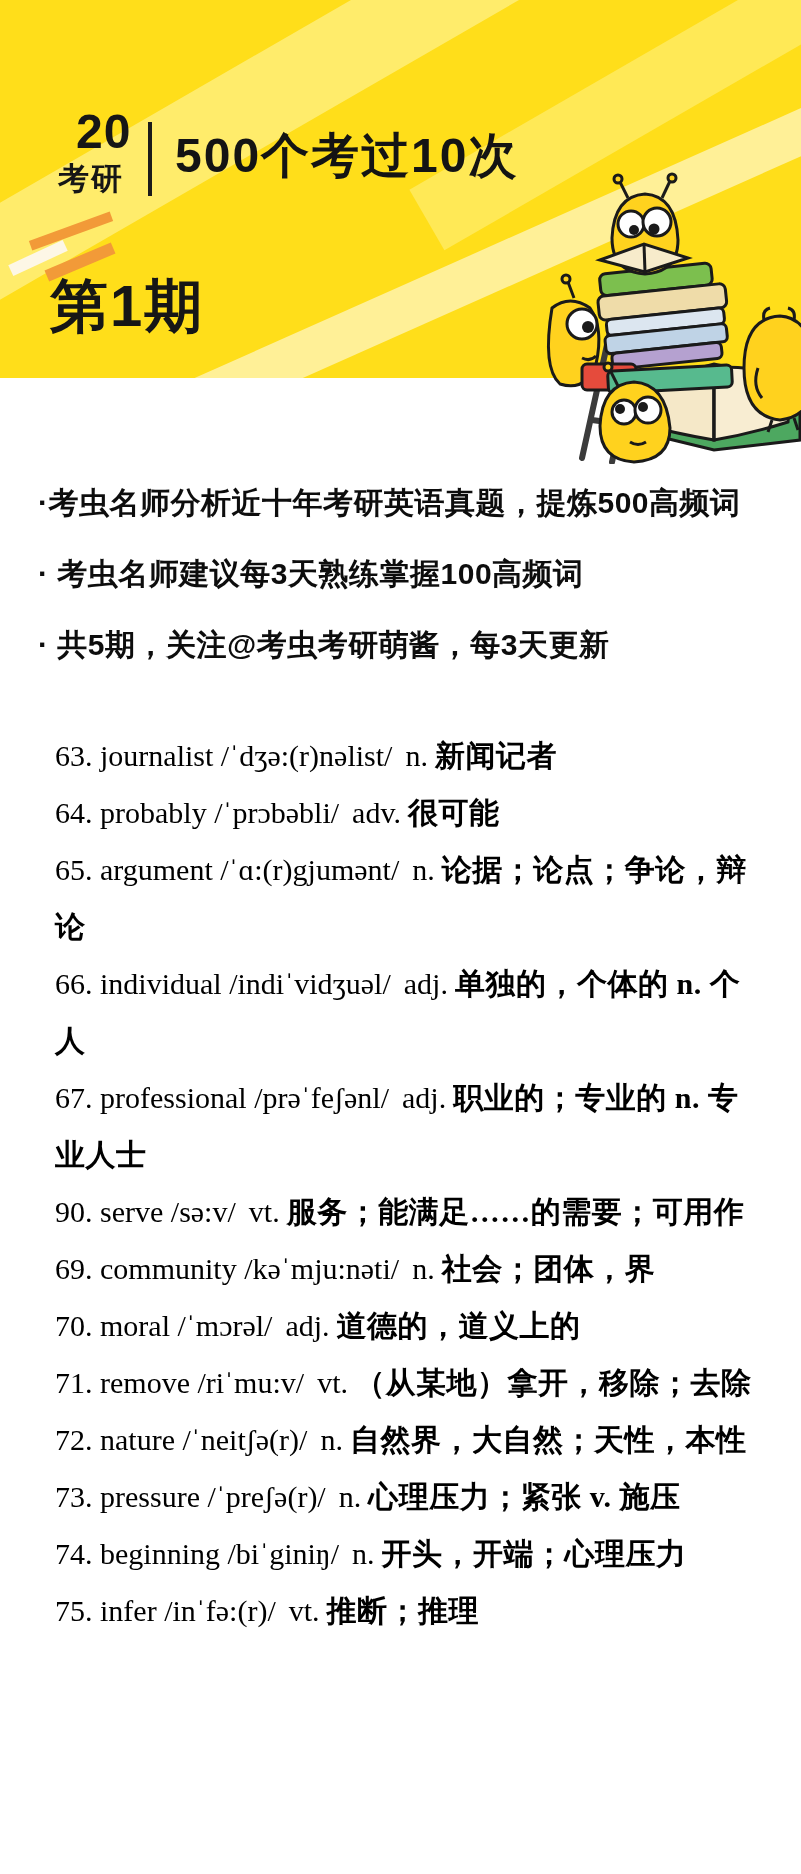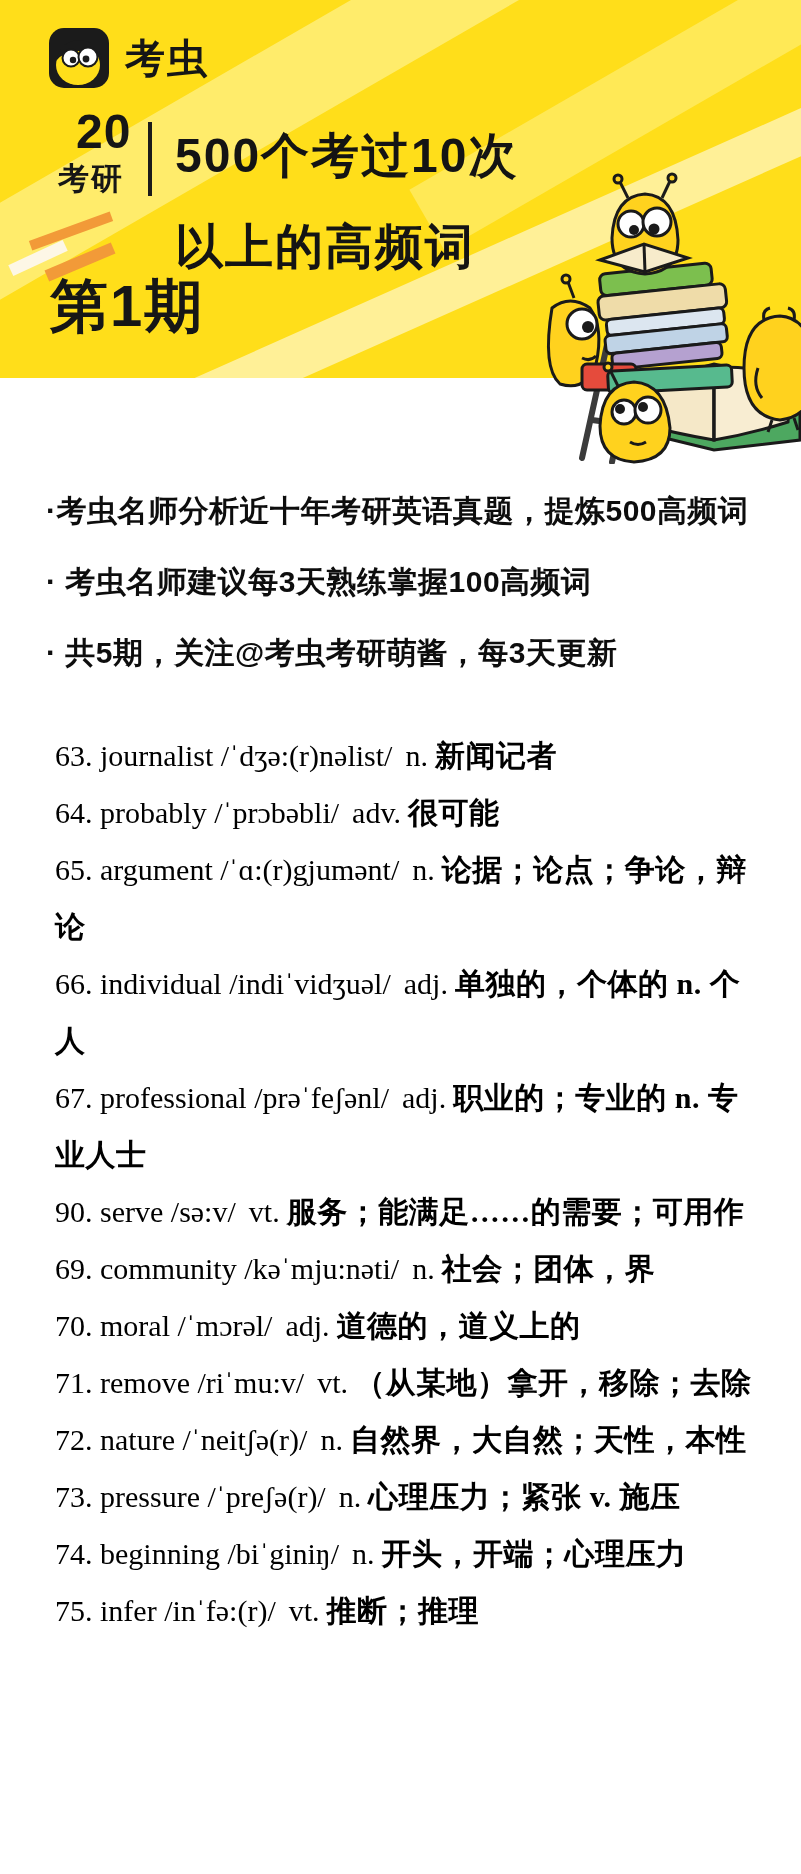--- a/index.html
+++ b/index.html
@@ -34,21 +34,21 @@
   .badge-divider{position:absolute;left:148px;top:122px;width:4px;height:74px;background:#1b1b1b;}
   
   .title{position:absolute;left:175px;top:82px;font-size:48px;line-height:91px;
     font-weight:900;letter-spacing:2px;color:#141414;margin-top:28px;}
   
   .issue{position:absolute;left:50px;top:268px;font-size:58px;font-weight:900;letter-spacing:2px;}
   
   .mascots{position:absolute;left:482px;top:168px;width:320px;height:296px;}
   
   .intro{position:absolute;left:38px;top:486px;width:740px;}
-  .intro ul{list-style:none;margin:8px;padding:0;}
+  .intro ul{list-style:none;margin:0;padding:0;}
   .intro li{font-size:30px;font-weight:800;line-height:34px;margin-bottom:37px;
     letter-spacing:.5px;color:#0d0d0d;}
   
   .words{position:absolute;left:55px;top:727px;width:760px;}
   .words ol{list-style:none;margin:0;padding:0;}
   .word-entry{font-size:30px;line-height:57px;color:#000;}
   .w-en{font-family:"Liberation Serif","DejaVu Serif",serif;}
   .w-pos{font-family:"Liberation Serif","DejaVu Serif",serif;margin-left:13px;}
   .w-zh{font-family:Liberation Serif, serif;font-weight:700;
     margin-left:7px;white-space:pre-wrap;letter-spacing:.5px;}
@@ -59,40 +59,27 @@
 <div class="page">
 
   <header class="header" style="background: rgb(255, 222, 26);">
     <div class="shine shine1"></div>
     <div class="shine shine3"></div>
     <div class="shine shine2"></div>
     <div class="deco deco-o1"></div>
     <div class="deco deco-w1"></div>
     <div class="deco deco-o2"></div>
 
-    <div class="brand">
-      <svg width="62" height="62" viewBox="0 0 62 62">
-        <rect x="1" y="1" width="60" height="60" rx="15" fill="#1b1b1b"></rect>
-        <ellipse cx="30" cy="38" rx="22" ry="20" fill="#FFDE1A"></ellipse>
-        <path d="M8,34 Q12,14 31,13 Q50,14 54,32 Q44,24 31,24 Q16,24 8,34 Z" fill="#1b1b1b"></path>
-        <circle cx="23" cy="31" r="8.5" fill="#fff" stroke="#1b1b1b" stroke-width="2"></circle>
-        <circle cx="40" cy="30" r="9.5" fill="#fff" stroke="#1b1b1b" stroke-width="2"></circle>
-        <circle cx="25" cy="33" r="3.2" fill="#1b1b1b"></circle>
-        <circle cx="38" cy="32" r="3.4" fill="#1b1b1b"></circle>
-      </svg>
-      <span class="brand-name">考虫</span>
-    </div>
 
     <div class="badge-year">20</div>
     <div class="badge-label">考研</div>
     <div class="badge-divider"></div>
 
     <div class="title">
       <div>500个考过10次</div>
-      <div>以上的高频词</div>
     </div>
 
     <div class="issue">第1期</div>
   </header>
 
   <svg class="mascots" viewBox="0 0 320 296">
 
     <g stroke="#3b3b3b" stroke-width="6" stroke-linecap="round" fill="none">
       <line x1="100" y1="290" x2="138" y2="118"></line>
       <line x1="130" y1="294" x2="168" y2="122"></line>

